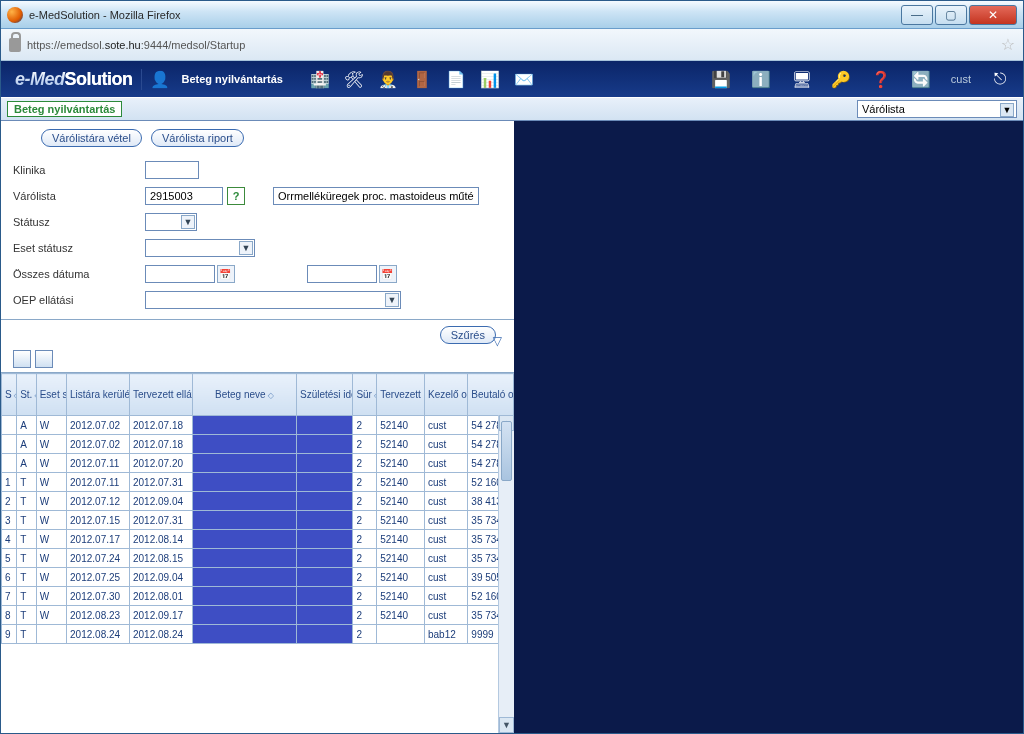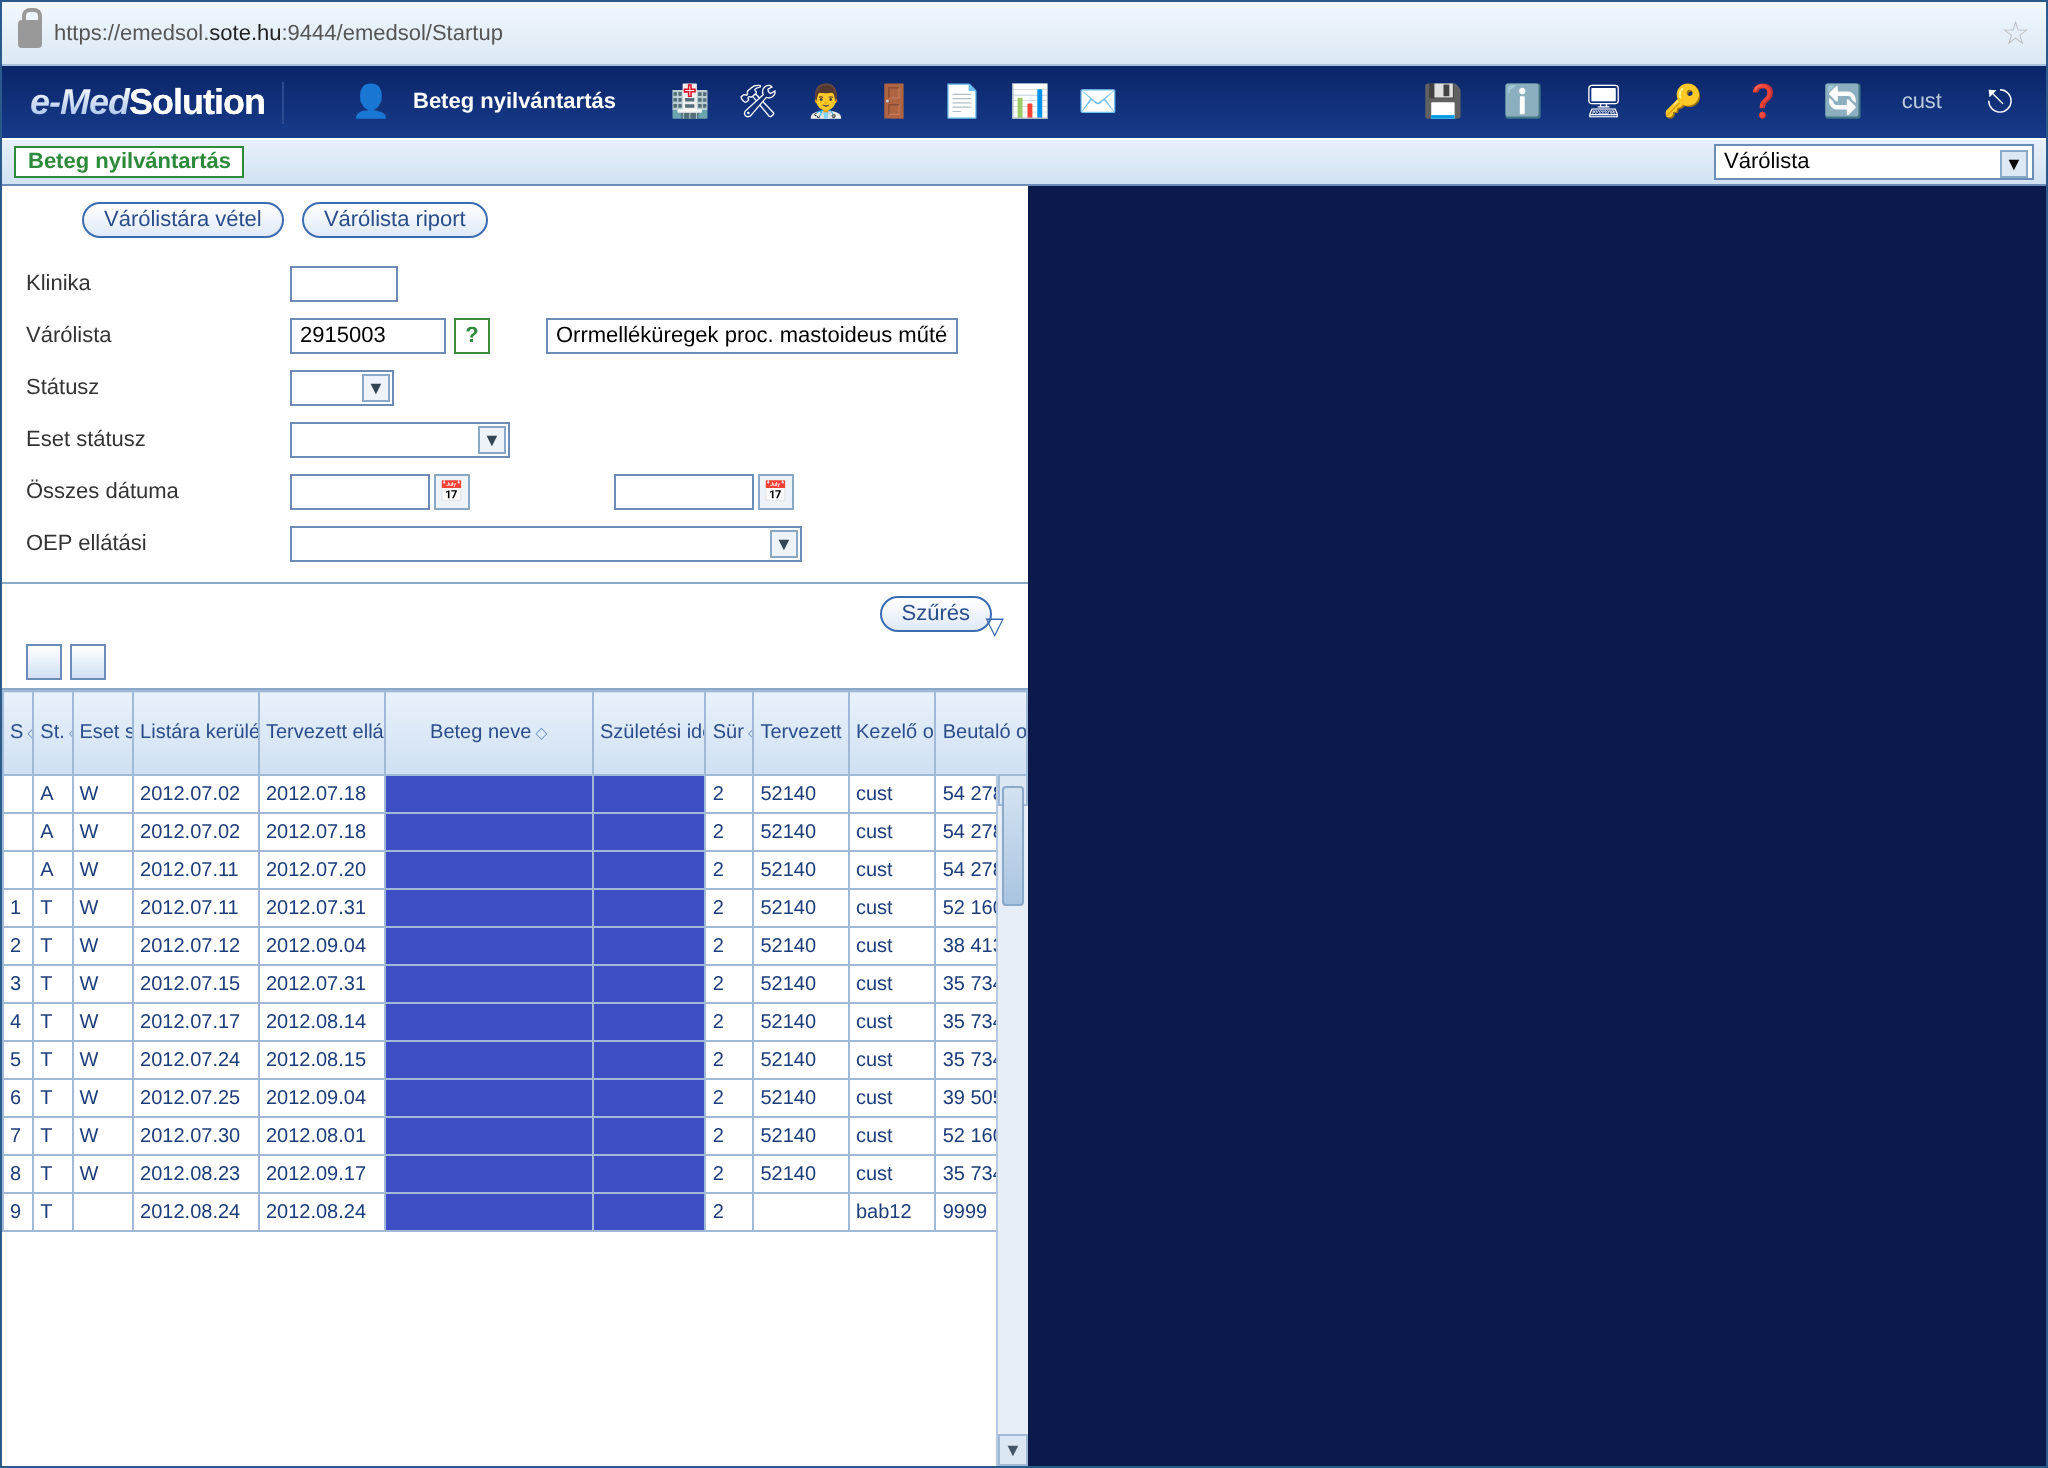--- a/index.html
+++ b/index.html
@@ -62,21 +62,21 @@
     padding: 0 6px;
     color:#fff;
   }
   .brand {
     font-style: italic; font-weight: bold; font-size: 18px;
     letter-spacing: -0.5px;
     background: linear-gradient(#fff,#9dbbe8);
     -webkit-background-clip: text; background-clip: text; color: transparent;
     padding: 0 8px;
     border-right: 1px solid #2b4a90;
-    margin-right: 27px;
+    margin-right: 2px;
   }
   .brand .accent { font-style: normal; color:#fff; -webkit-text-fill-color:#fff;}
   .tb-icon {
     width: 22px; height: 22px; margin: 0 6px;
     display:inline-flex; align-items:center; justify-content:center;
     font-size: 16px;
   }
   .tb-label { color:#fff; font-weight:bold; margin-left:4px; margin-right:20px;}
   .tb-right { margin-left:auto; display:flex; align-items:center; gap:6px;}
   .tb-user { color:#bcd; margin: 0 6px;}
@@ -156,25 +156,34 @@
   .vscroll .thumb { position:absolute; left:2px; right:2px; top:6px; height:60px; background:linear-gradient(#d4e2f2,#a9c4e0); border:1px solid #8aa8c8; border-radius:2px;}
   .vscroll .btn { position:absolute; left:0; right:0; height:16px; background:#dbe7f3; border:1px solid #9fb9d6; display:flex;align-items:center;justify-content:center; font-size:9px;color:#456;} 
   .vscroll .btn.upv{top:0;}
   .vscroll .btn.down{bottom:0;}
 </style>
 </head>
 <body>
 
 <div class="window">
 
+  <div class="titlebar">
+    <div class="ff-icon"></div>
+    <div class="title">e-MedSolution - Mozilla Firefox</div>
+    <div class="win-controls">
+      <div class="win-btn">—</div>
+      <div class="win-btn">▢</div>
+      <div class="win-btn close">✕</div>
+    </div>
+  </div>
 
   <div class="urlbar">
     <span class="lock"></span>
     <span class="url">
-      <span>https://emedsol.</span><span class="host">sote.hu</span><span>:9444/emedsol/Startup</span>
+      <span>https://emedsol.</span><span class="host">sote.hu</span><span>:9444/medsol/Startup</span>
     </span>
     <span class="star">☆</span>
   </div>
 
   <div class="app-toolbar">
     <span class="brand">
       <span>e-Med</span><span class="accent">Solution</span>
     </span>
     <span class="tb-icon">👤</span>
     <span class="tb-label">Beteg nyilvántartás</span>

